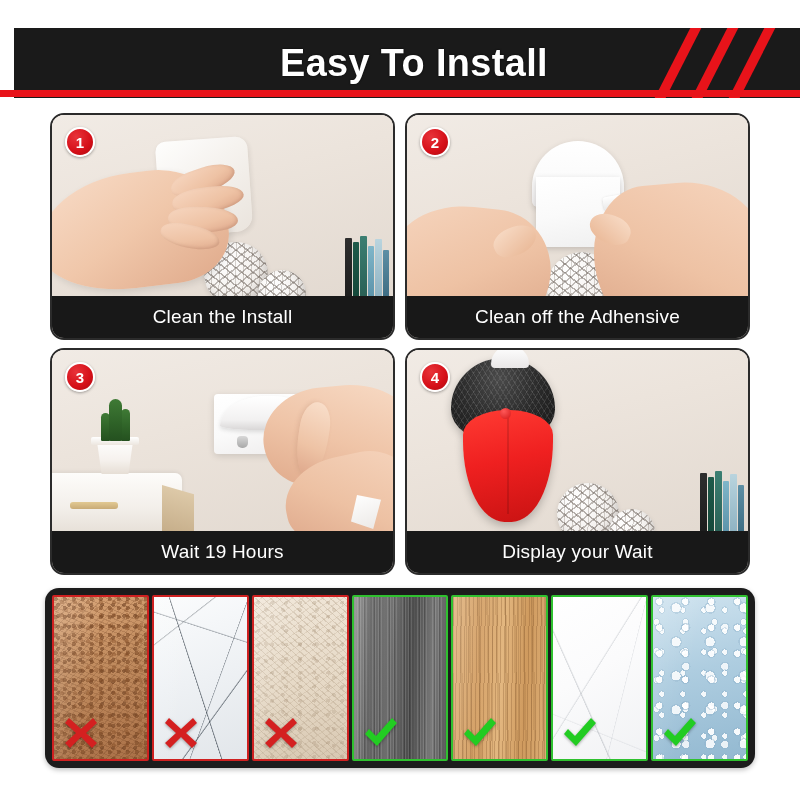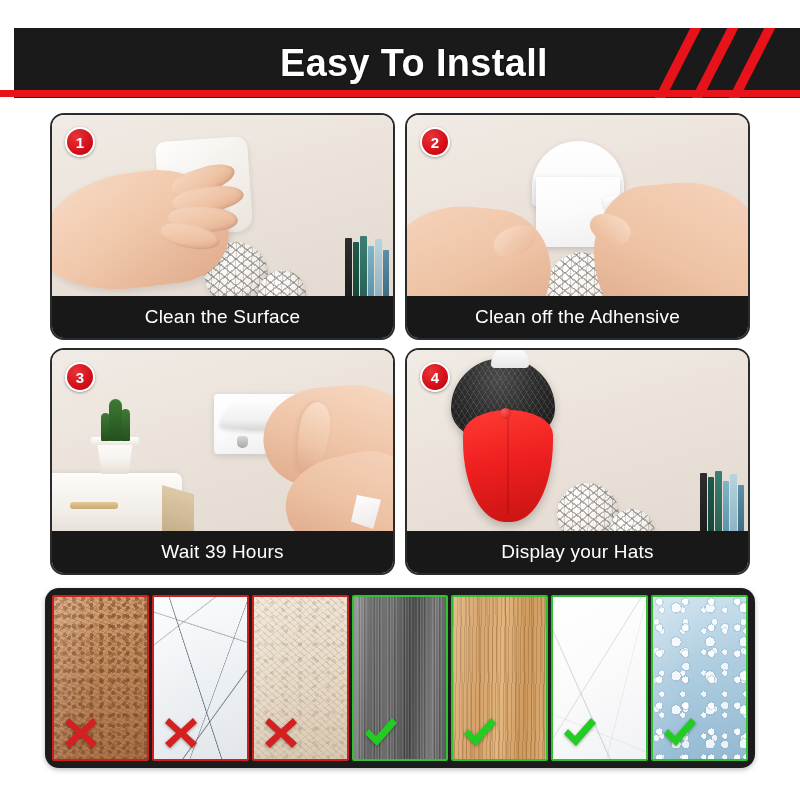--- a/index.html
+++ b/index.html
@@ -637,21 +637,21 @@
           <div class="book bk6"></div>
         </div>
         <div class="p1-cloth"></div>
         <div class="p1-hand"></div>
         <div class="p1-finger p1-f1"></div>
         <div class="p1-finger p1-f2"></div>
         <div class="p1-finger p1-f3"></div>
         <div class="p1-finger p1-f4"></div>
         <div class="step-badge">1</div>
       </div>
-      <div class="step-caption">Clean the Surface</div>
+      <div class="step-caption">Clean the Install</div>
     </div>
 
     <div class="step-card">
       <div class="step-photo">
         <div class="wall"></div>
         <div class="ball" style="left:140px; bottom:-26px; width:70px; height:70px;"></div>
         <div class="p2-hook-dome"></div>
         <div class="p2-hook-slot"></div>
         <div class="p2-tape"></div>
         <div class="p2-peel"></div>
@@ -678,21 +678,21 @@
         <div class="p3-plate"></div>
         <div class="p3-curve"></div>
         <div class="p3-peg p3-peg1"></div>
         <div class="p3-peg p3-peg2"></div>
         <div class="p3-finger-hand"></div>
         <div class="p3-index"></div>
         <div class="p3-hand2"></div>
         <div class="p3-strip"></div>
         <div class="step-badge">3</div>
       </div>
-      <div class="step-caption">Wait 39 Hours</div>
+      <div class="step-caption">Wait 19 Hours</div>
     </div>
 
     <div class="step-card">
       <div class="step-photo">
         <div class="wall"></div>
         <div class="ball" style="left:150px; bottom:-14px; width:62px; height:62px;"></div>
         <div class="ball" style="left:202px; bottom:-24px; width:46px; height:46px;"></div>
         <div class="books">
           <div class="book bk1"></div>
           <div class="book bk2"></div>
@@ -704,21 +704,21 @@
         <div class="p4-hook-top"></div>
         <div class="p4-cap-crown">
           <div class="p4-mesh"></div>
         </div>
         <div class="p4-brim">
           <div class="p4-brim-seam"></div>
         </div>
         <div class="p4-button"></div>
         <div class="step-badge">4</div>
       </div>
-      <div class="step-caption">Display your Hats</div>
+      <div class="step-caption">Display your Wait</div>
     </div>
 
   </div>
 
   <div class="surface-strip" id="surface-strip">
       <div class="swatch bad">
         <div class="sw-tex tex-brick"></div>
         <div class="hl-shine"></div>
         <svg class="sw-mark" viewBox="0 0 40 40">
           <path d="M8 5 L20 16 L32 5 L36 10 L25 20 L36 30 L31 35 L20 24 L9 35 L4 30 L15 20 L4 10 Z" fill="#d42020"></path>

